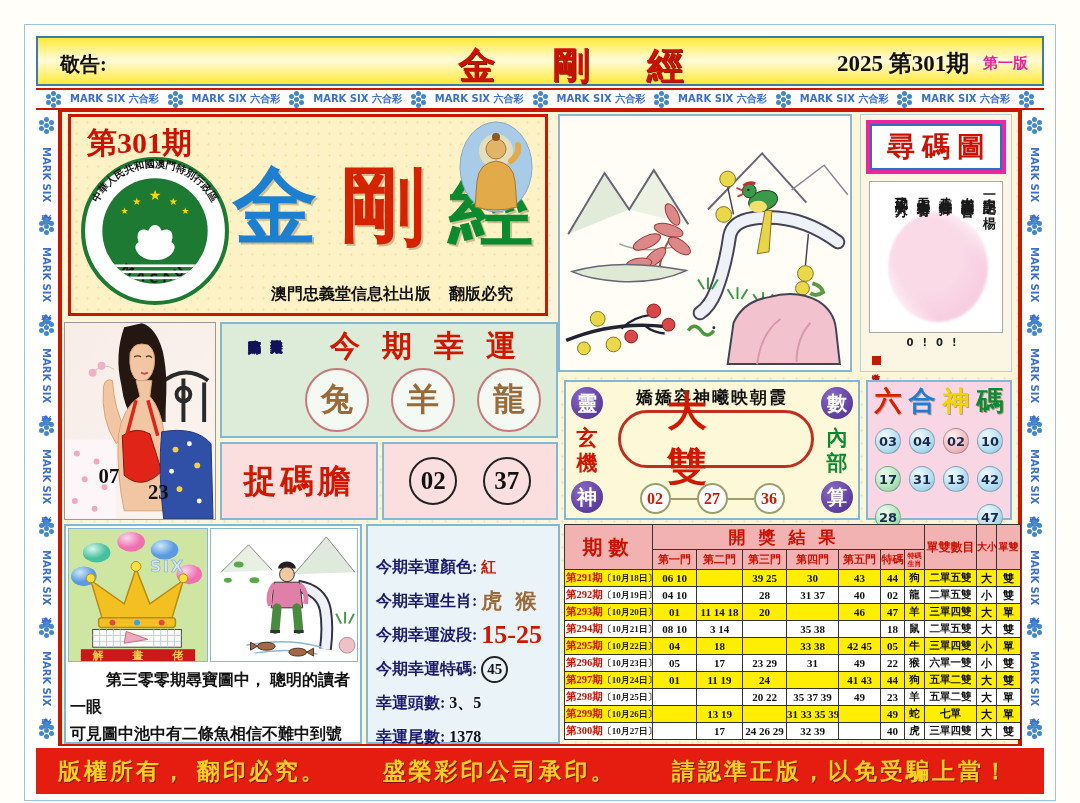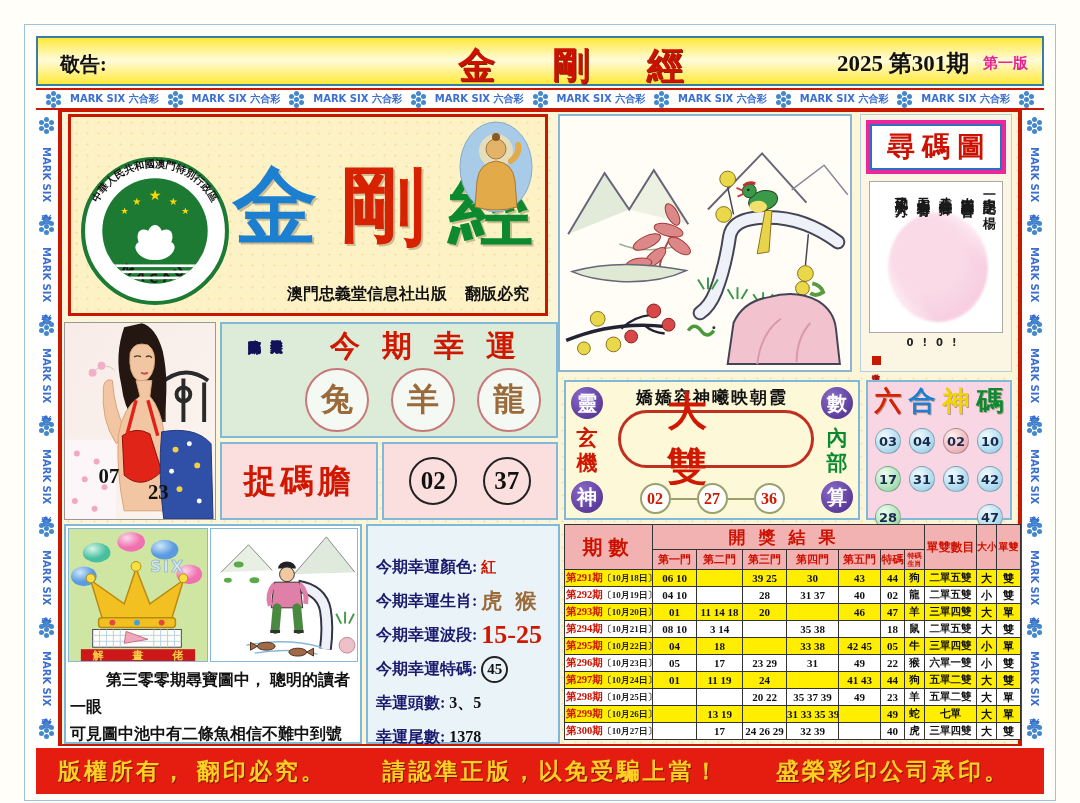--- a/index.html
+++ b/index.html
@@ -22,21 +22,21 @@
 .strip-side .strip-label{writing-mode:vertical-rl}
 .strip-side .flower{margin:9px 0}
 
 .content{position:absolute;left:60px;top:110px;width:960px;height:636px;background:#fcf5d8;background-image:radial-gradient(#f3e7bb 1px,transparent 1.2px);background-size:13px 13px;border:2px solid #c81800}
 .box{position:absolute;border:2px solid #7fb8d8;background:#fff}
 
 .masthead{position:absolute;left:68px;top:114px;width:480px;height:202px;border:3px solid #c81800;background:#fdf2c6;background-image:radial-gradient(#f6e4a8 1px,transparent 1.2px);background-size:11px 11px}
 .mast-issue{position:absolute;left:16px;top:6px;font:bold 30px "Liberation Serif",serif;color:#cc1100}
 #mast-title{position:absolute;left:162px;top:48px;width:300px;display:flex;justify-content:space-between}
 .mast-ch{font:bold 84px "Liberation Serif",serif;line-height:1;text-shadow:2px 2px 0 rgba(60,30,0,.25)}
-.mast-pub{position:absolute;left:132px;bottom:8px;width:326px;text-align:right;font:bold 16px "Liberation Serif",serif;color:#111}
+.mast-pub{position:absolute;left:158px;bottom:8px;width:326px;text-align:center;font:bold 16px "Liberation Serif",serif;color:#111}
 .mast-pub .gap{display:inline-block;width:18px}
 .emblem{position:absolute;left:8px;top:38px;width:152px;height:152px}
 .buddha{position:absolute;right:12px;top:4px;width:74px;height:92px}
 
 .painting{position:absolute;left:558px;top:114px;width:294px;height:258px;border:2px solid #8ab6d6;background:#fffdf6}
 
 .xunmatu{position:absolute;left:860px;top:114px;width:152px;height:258px;border:1px solid #b8cede;background:#fbf6e4}
 .xm-titlebox{position:absolute;left:5px;top:5px;right:5px;height:54px;background:#fff;border:4px solid #e8289c;box-shadow:inset 0 0 0 2px #2f6fc0;display:flex;align-items:center;justify-content:center}
 .xm-title{font:bold 28px "Liberation Serif",serif;color:#cc1100;letter-spacing:7px;padding-left:7px}
 .xm-poem{position:absolute;left:8px;top:66px;right:8px;height:152px;background:#fff;border:1px solid #aaa;overflow:hidden}
@@ -180,20 +180,21 @@
       <span class="flower"></span>
       <span class="strip-label">MARK SIX 六合彩</span>
       <span class="flower"></span>
       <span class="strip-label">MARK SIX 六合彩</span>
       <span class="flower"></span>
     </div>
 
   <div class="content"></div>
 
   <div class="masthead">
+    <span class="mast-issue">第301期</span>
     <svg class="emblem" viewBox="0 0 150 150">
       <circle cx="75" cy="75" r="71" fill="#fff" stroke="#1d7a33" stroke-width="4"></circle>
       <circle cx="75" cy="75" r="52" fill="#1d7a33"></circle>
       <defs>
         <path id="arcT" d="M12,75 A63,63 0 0 1 138,75"></path>
         <path id="arcB" d="M24,75 A51,51 0 0 0 126,75"></path>
         <clipPath id="disk">
             <circle cx="75" cy="75" r="52"></circle>
           </clipPath>
       </defs>
@@ -694,16 +695,16 @@
             <td class="td-oe">三單四雙</td>
             <td class="td-sz">大</td>
             <td class="td-pr">雙</td>
           </tr>
         </tbody>
     </table>
   </div>
 
   <div class="footer" id="footer">
       <span>版權所有， 翻印必究。</span>
+      <span>盛榮彩印公司承印。</span>
       <span>請認準正版，以免受騙上當！</span>
-      <span>盛榮彩印公司承印。</span>
     </div>
 </div>
 
 </body></html>

